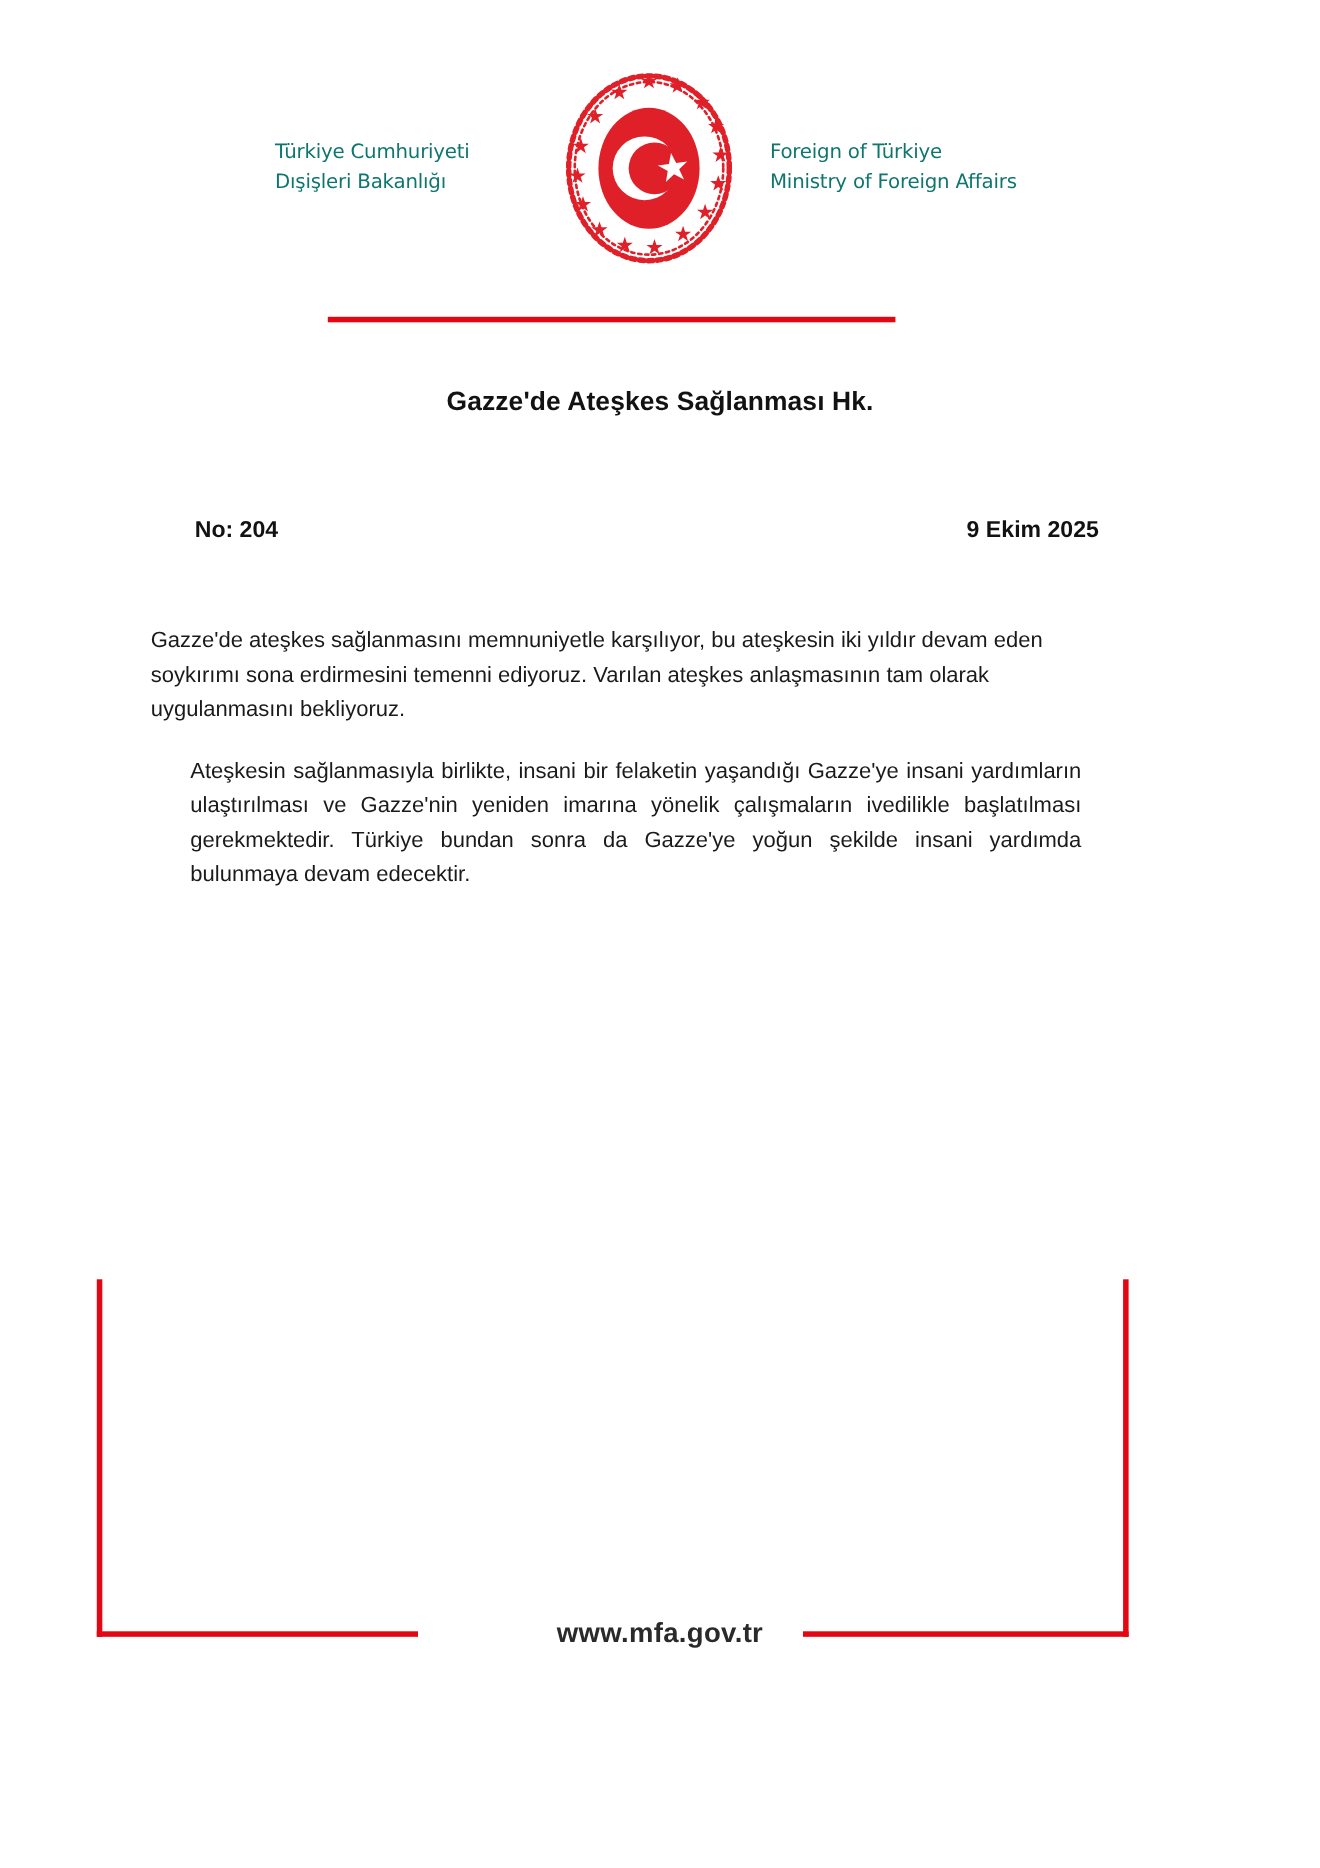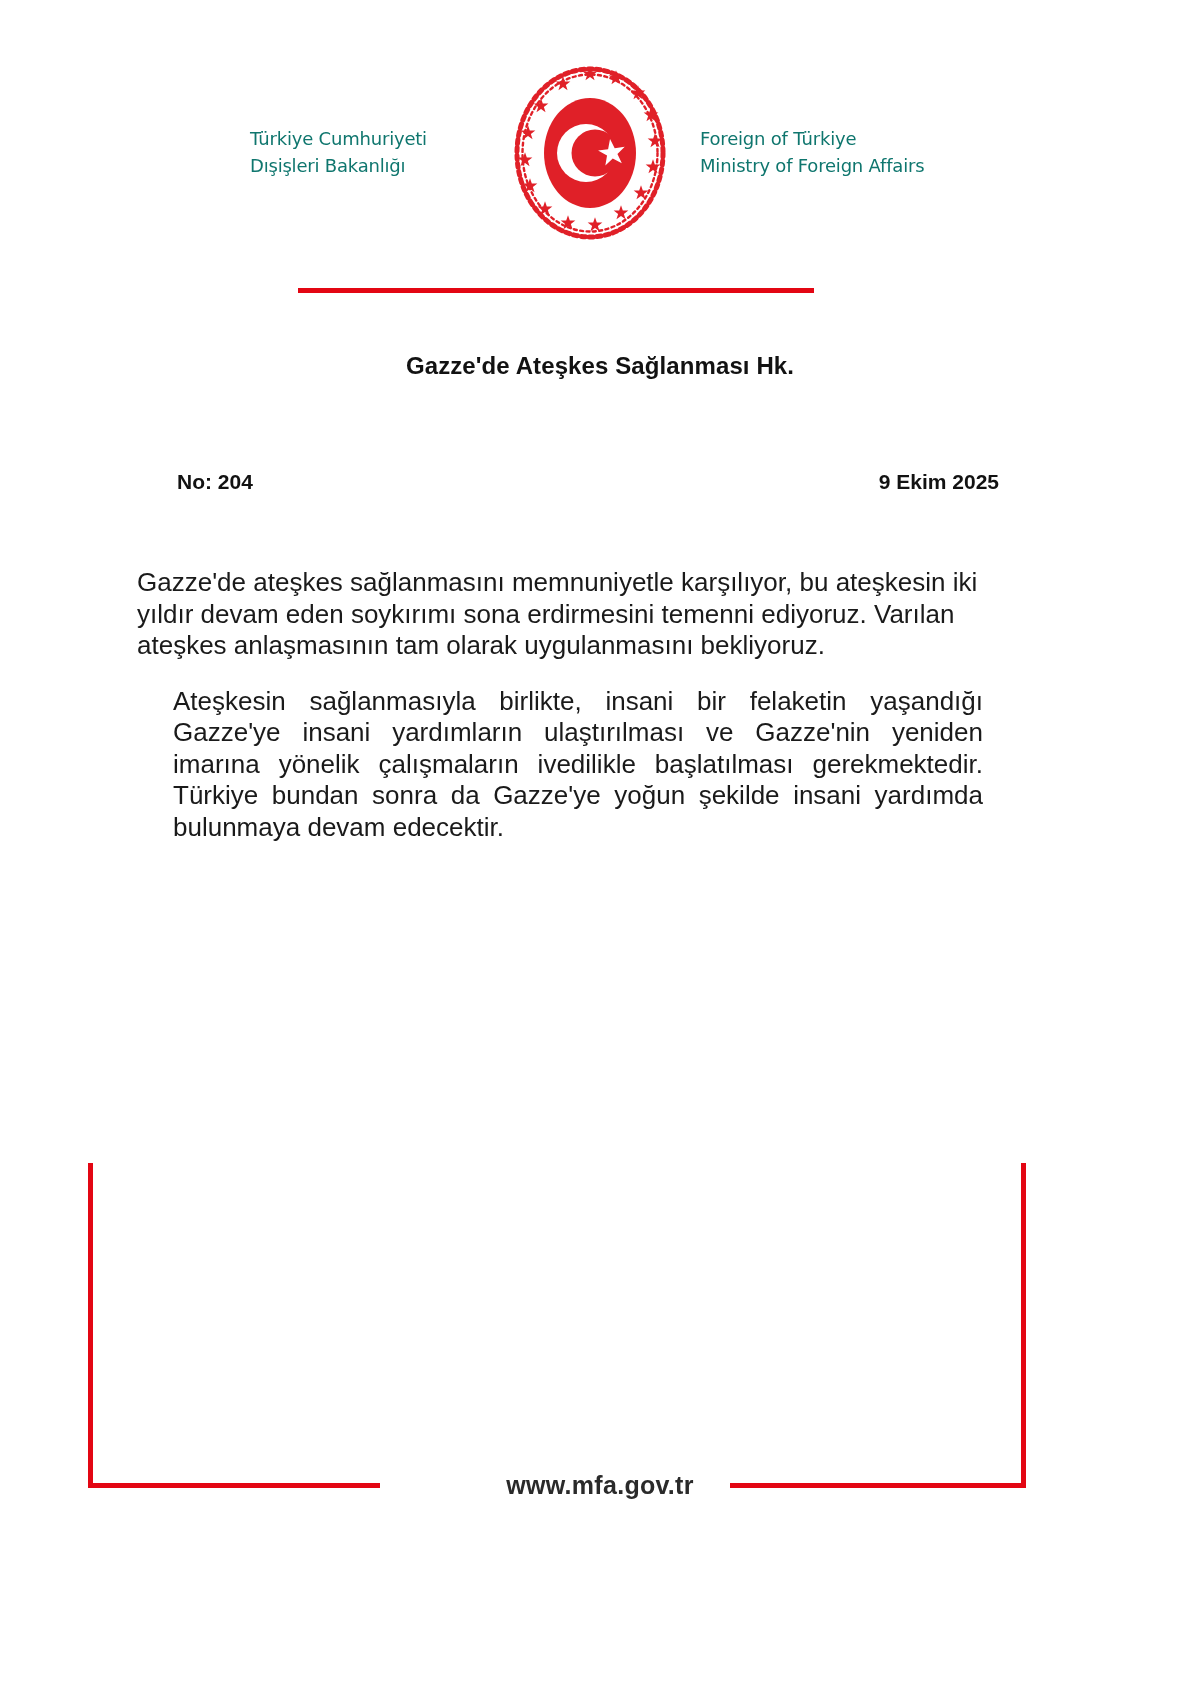--- a/index.html
+++ b/index.html
@@ -52,21 +52,21 @@
   
   .meta{
     position:absolute;left:140px;top:470px;width:822px;
     display:flex;justify-content:space-between;align-items:baseline;
     font-size:21px;font-weight:700;color:#121212;margin-left:37px;
   }
 
   
   .body-copy{
     position:absolute;left:137px;top:567px;width:846px;
-    font-size:26px;
+    font-size:20px;
     line-height:31.5px;
     color:#1a1a1a;
   }
   .body-copy p{margin:0 0 24px 0;}
   .body-copy p.justify{text-align:justify;margin-left:36px;}
   .body-copy p.plain{text-align:left;}
 
   
   .footer{
     position:absolute;left:0;top:1462px;width:1200px;height:46px;

